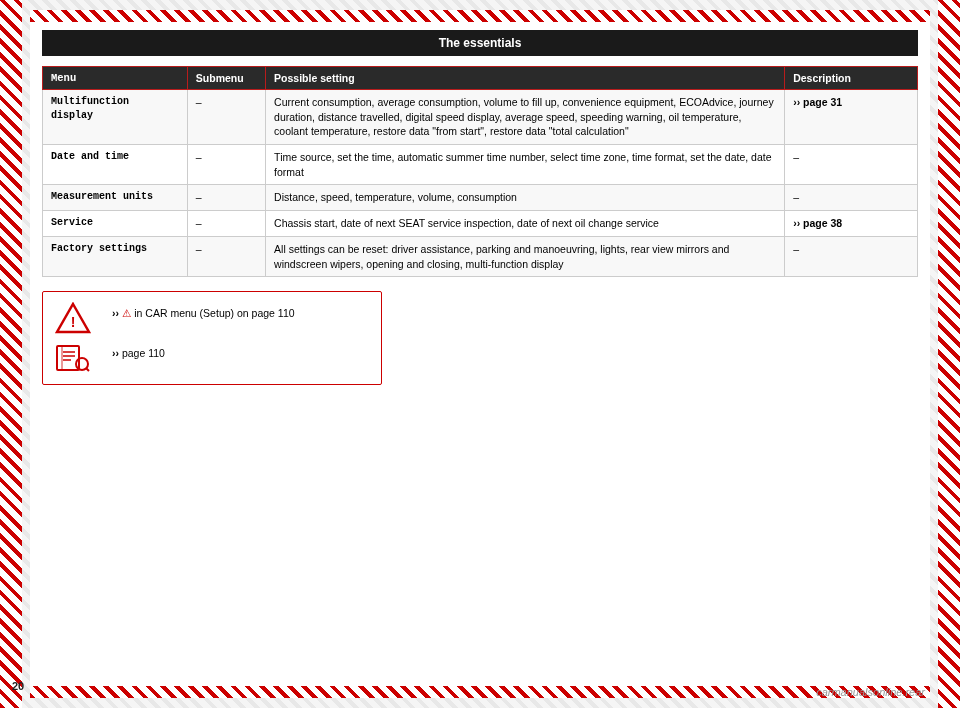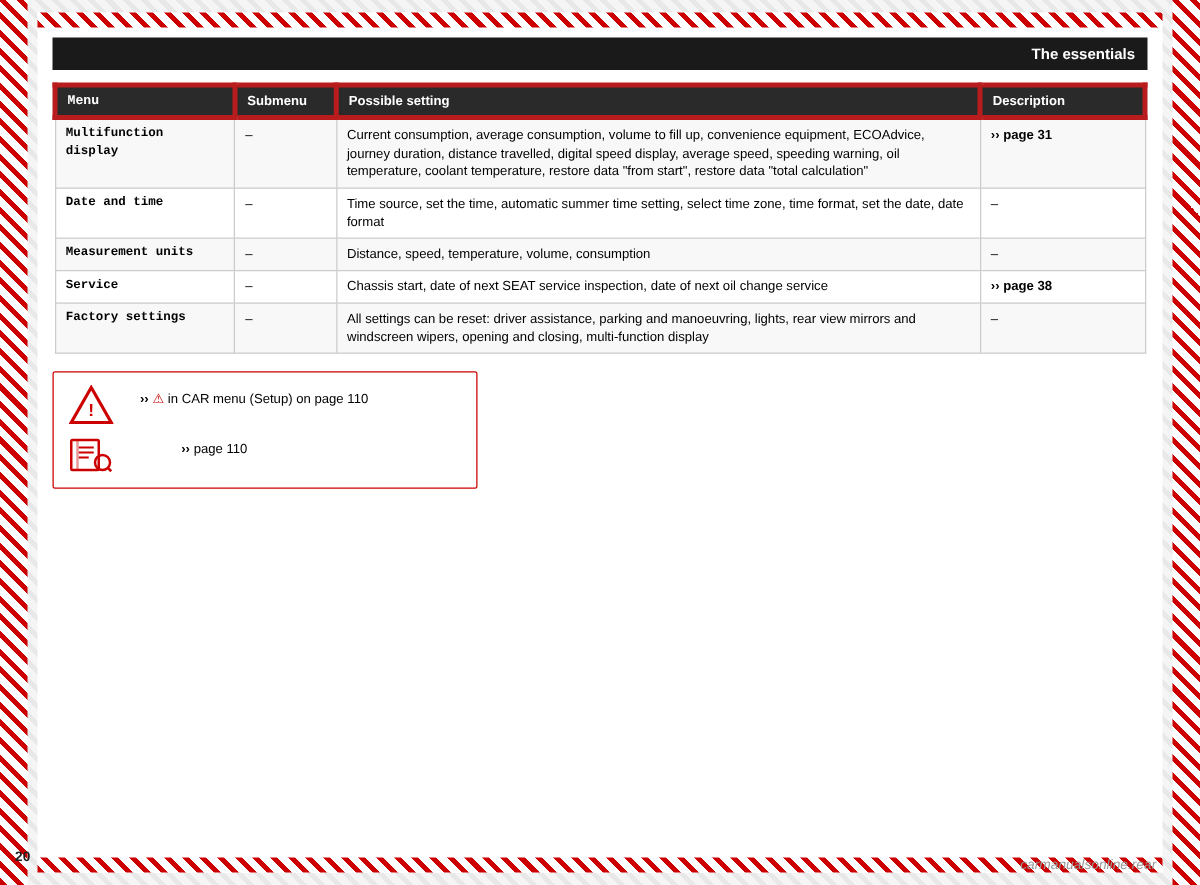--- a/index.html
+++ b/index.html
@@ -96,21 +96,21 @@
     }
 
     .inner-content {
       padding: 8px 12px 12px 12px;
     }
 
     
     .title-bar {
       background: #1a1a1a;
       color: white;
-      text-align: right;
+      text-align: center;
       padding: 6px 10px;
       font-size: 12px;
       font-weight: bold;
       margin-bottom: 10px;
     }
 
     
     .main-table {
       width: 100%;
       border-collapse: collapse;
@@ -118,21 +118,21 @@
       margin-bottom: 14px;
     }
 
     .main-table th {
       background: #2a2a2a;
       color: white;
       padding: 5px 8px;
       text-align: left;
       font-weight: bold;
       font-size: 10.5px;
-      border: 4px solid #b91c1c;
+      border: 1px solid #b91c1c;
     }
 
     .main-table td {
       padding: 5px 8px;
       border: 1px solid #cccccc;
       vertical-align: top;
       line-height: 1.4;
       margin-top: 32px;
     }
 
@@ -159,21 +159,20 @@
     }
 
     .note-row {
       display: flex;
       align-items: flex-start;
       margin-bottom: 8px;
     }
 
     .note-row:last-child {
       margin-bottom: 0;
-      gap: 33px;
     }
 
     .note-icon {
       width: 36px;
       height: 32px;
       flex-shrink: 0;
       margin-right: 10px;
     }
 
     .note-text {
@@ -232,21 +231,21 @@
       <tr>
             <td class="menu-col" style="font-family: &quot;Courier New&quot;, monospace; font-size: 10px; font-weight: bold; white-space: pre;">Multifunction
 display</td>
             <td class="submenu-col">–</td>
             <td class="possible-col">Current consumption, average consumption, volume to fill up, convenience equipment, ECOAdvice, journey duration, distance travelled, digital speed display, average speed, speeding warning, oil temperature, coolant temperature, restore data "from start", restore data "total calculation"</td>
             <td class="desc-col"><strong>›› page 31</strong></td>
           </tr>
           <tr>
             <td class="menu-col" style="font-family: &quot;Courier New&quot;, monospace; font-size: 10px; font-weight: bold; white-space: pre;">Date and time</td>
             <td class="submenu-col">–</td>
-            <td class="possible-col">Time source, set the time, automatic summer time setting, select time zone, time format, set the date, date format</td>
+            <td class="possible-col">Time source, set the time, automatic summer time number, select time zone, time format, set the date, date format</td>
             <td class="desc-col">–</td>
           </tr>
           <tr>
             <td class="menu-col" style="font-family: &quot;Courier New&quot;, monospace; font-size: 10px; font-weight: bold; white-space: pre;">Measurement units</td>
             <td class="submenu-col">–</td>
             <td class="possible-col">Distance, speed, temperature, volume, consumption</td>
             <td class="desc-col">–</td>
           </tr>
           <tr>
             <td class="menu-col" style="font-family: &quot;Courier New&quot;, monospace; font-size: 10px; font-weight: bold; white-space: pre;">Service</td>

